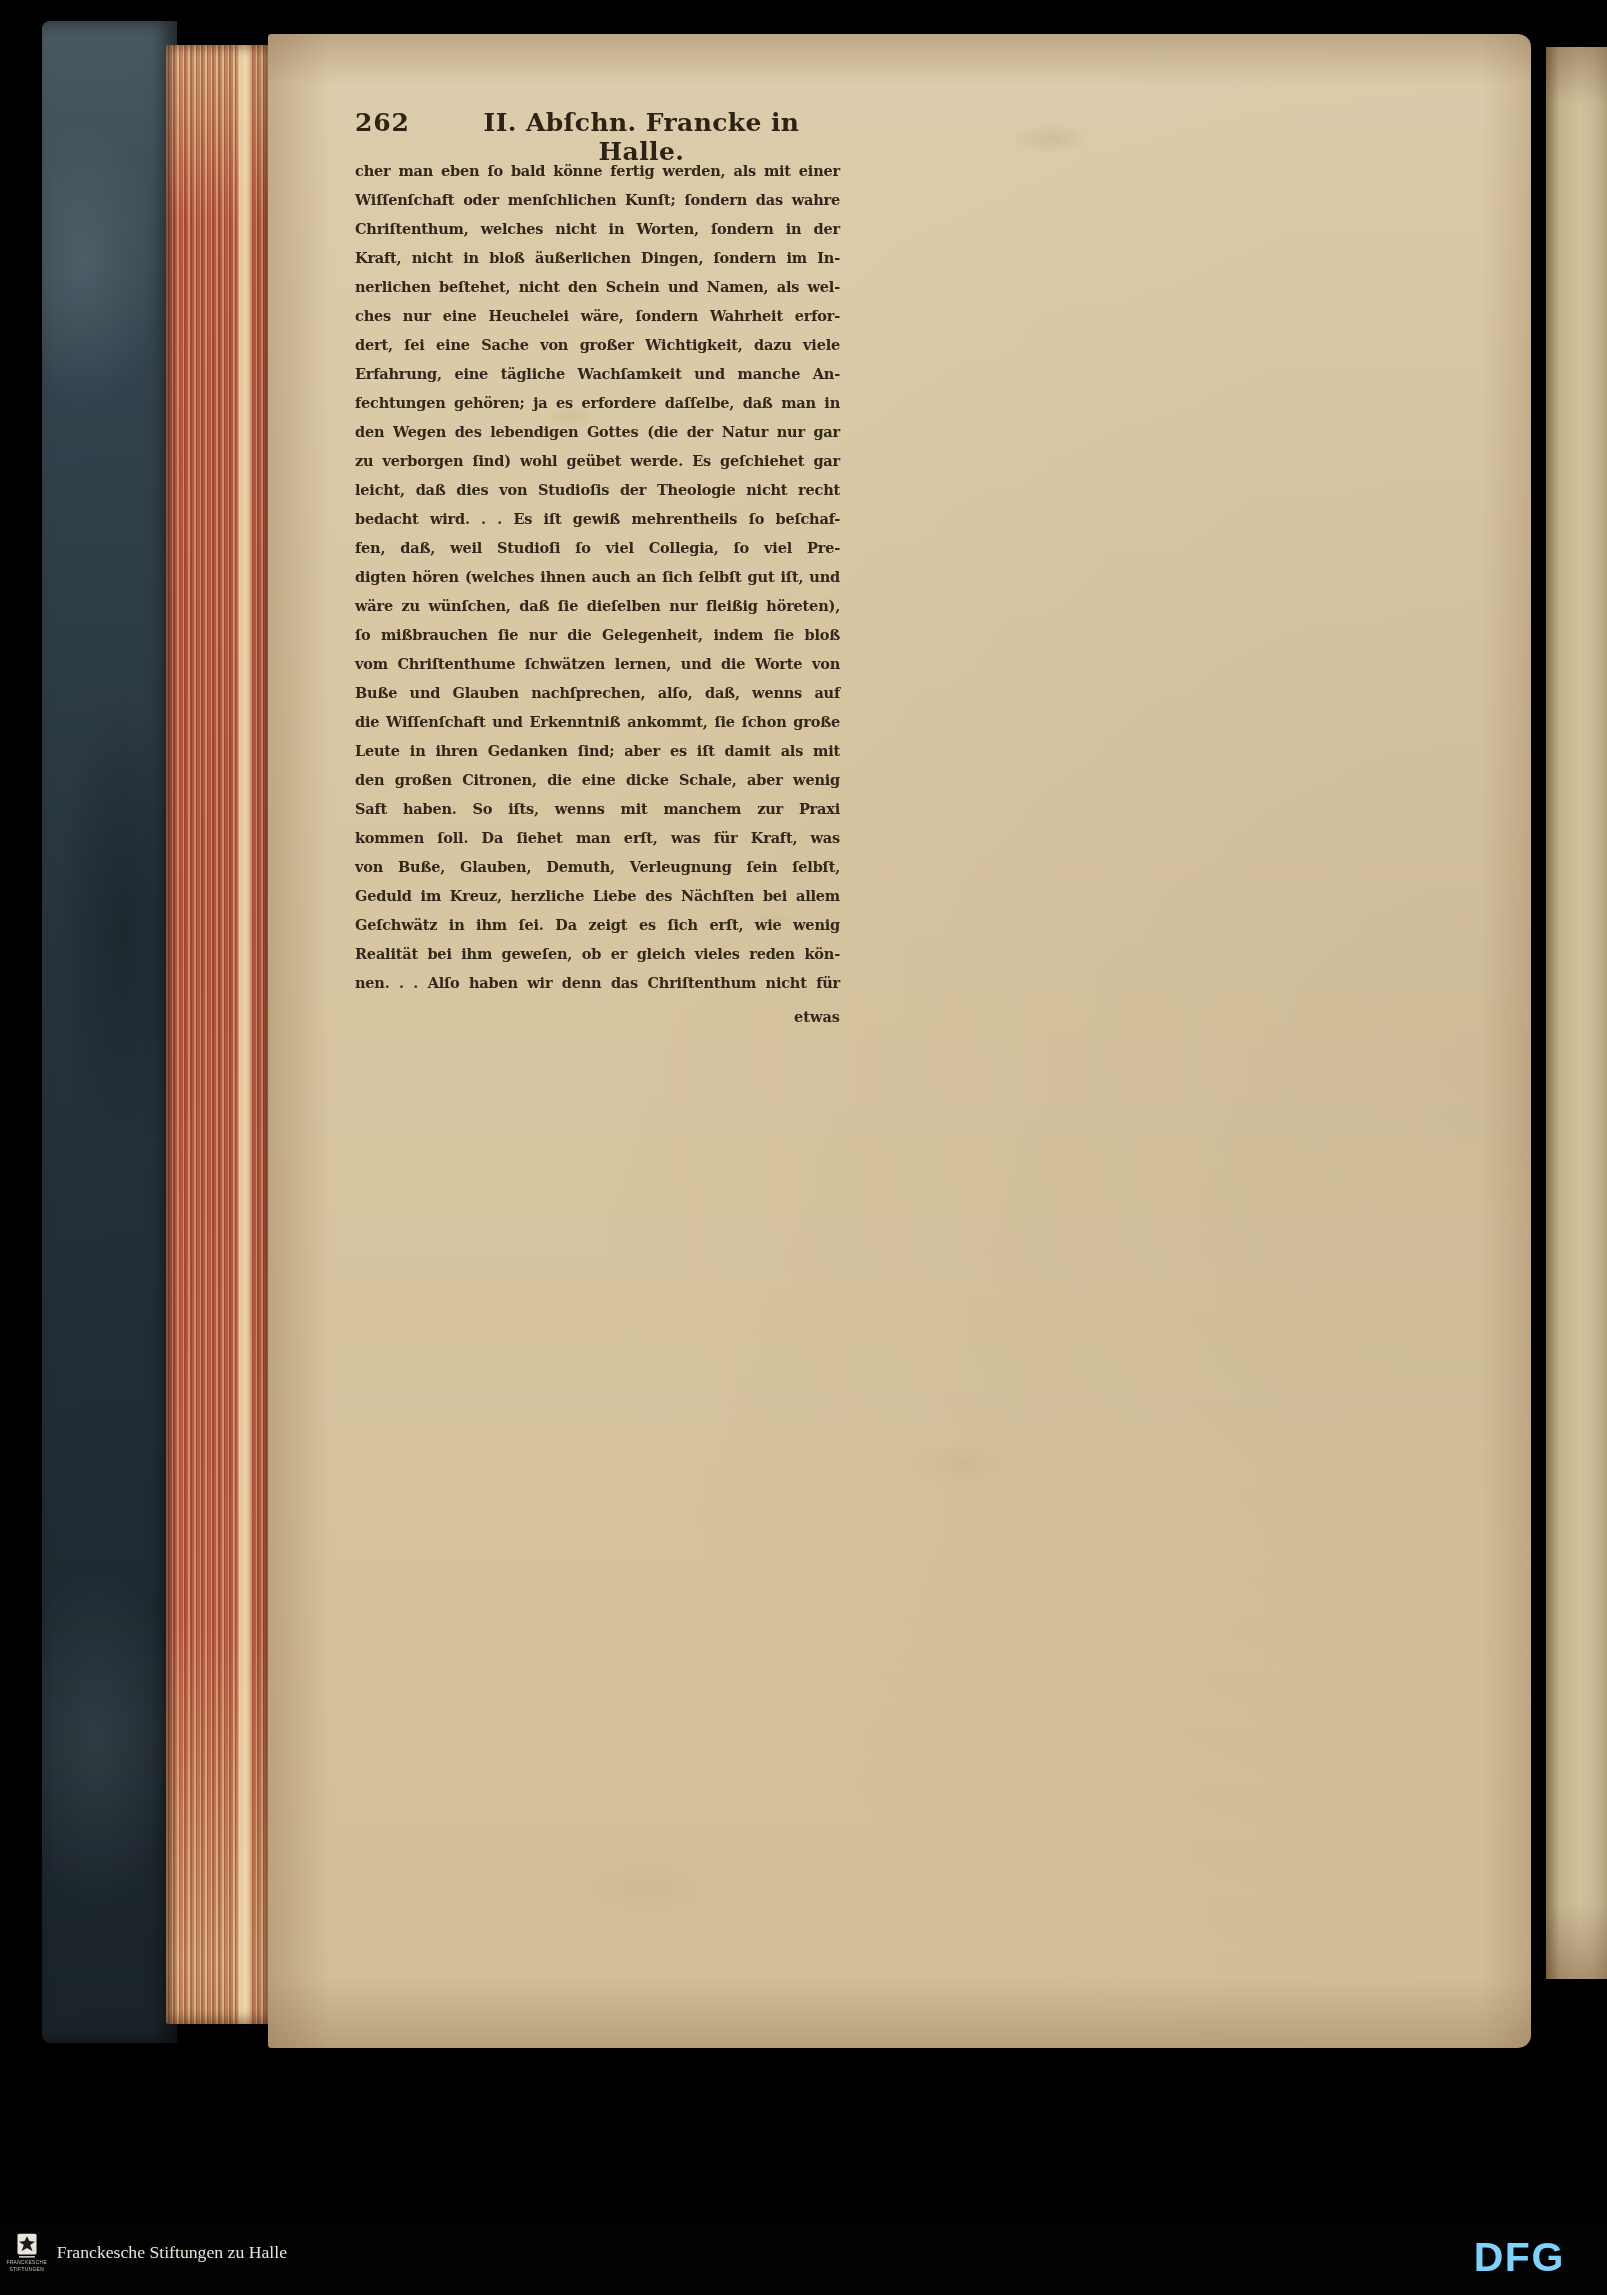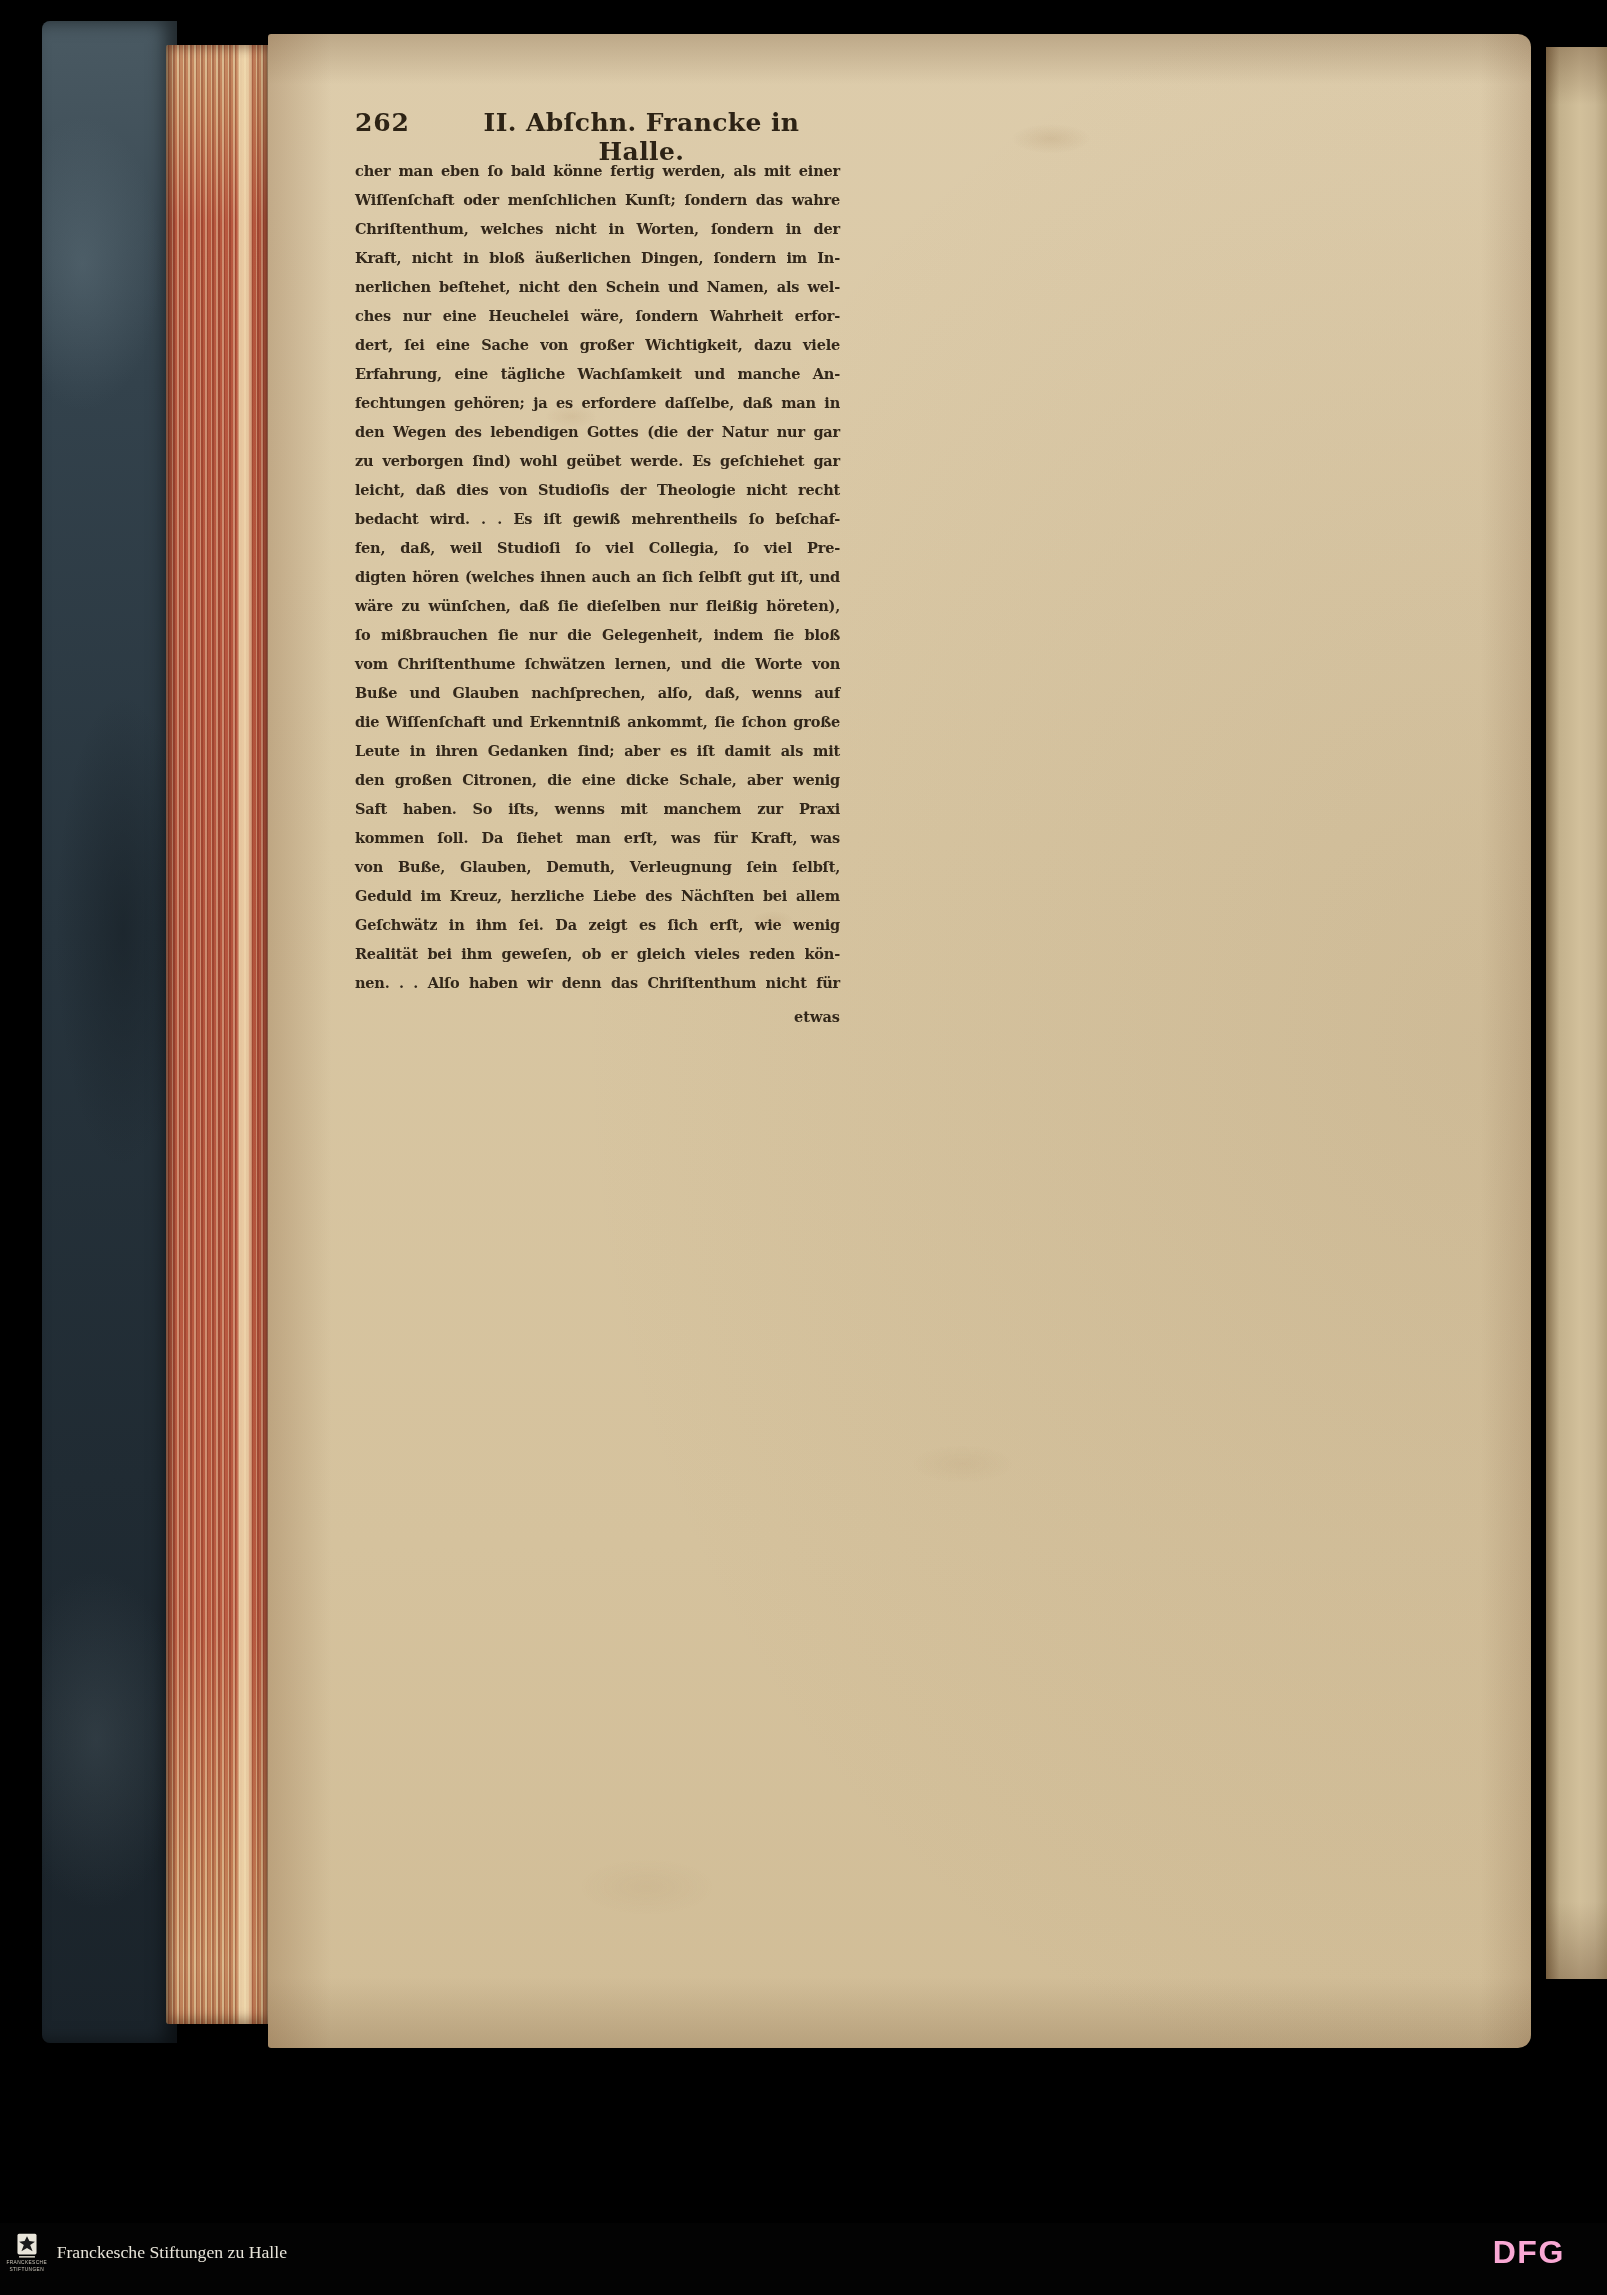--- a/index.html
+++ b/index.html
@@ -169,24 +169,24 @@
     font-family: "Liberation Sans", sans-serif;
     font-size: 4.8px;
     letter-spacing: 0.4px;
     line-height: 4.8px;
     text-align: center;
   }
   .dfg {
     position: absolute;
     right: 42px;
     top: 11.3px;
-    color: #f9a8d4;
+    color: #7dd3fc;
     font-family: "Liberation Sans", sans-serif;
     font-weight: bold;
-    font-size: 32px;
+    font-size: 41px;
     letter-spacing: 1.6px;
   }
 </style>
 </head>
 <body>
 
 <div class="scene">
 
   <div class="book-cover"></div>
 

